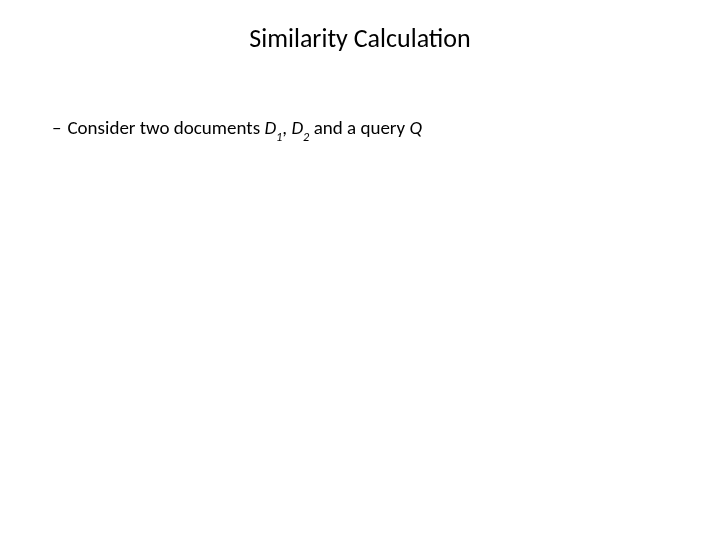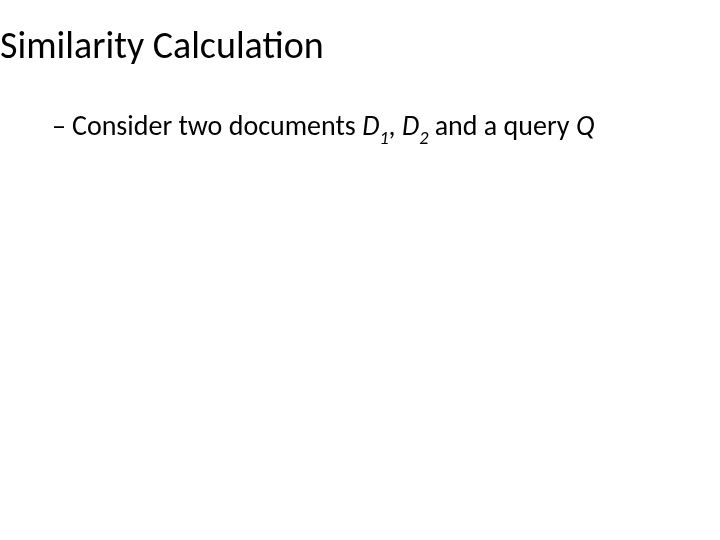--- a/index.html
+++ b/index.html
@@ -15,30 +15,30 @@
     width: 720px;
     height: 540px;
     position: relative;
     box-sizing: border-box;
   }
   .title {
     position: absolute;
     top: 22px;
     left: 0;
     width: 100%;
-    text-align: left;
-    font-size: 38px;
+    text-align: center;
+    font-size: 26px;
     font-weight: 400;
     letter-spacing: 0px;
   }
   .line1 {
     position: absolute;
-    top: 108px;
+    top: 116px;
     left: 52px;
-    font-size: 28px;
+    font-size: 19px;
     font-weight: 400;
   }
   .line1 .dash {
     display: inline-block;
     margin-right: 6px;
   }
   .ital { font-style: italic; }
   .sub {
     font-size: 0.65em;
     vertical-align: sub;

